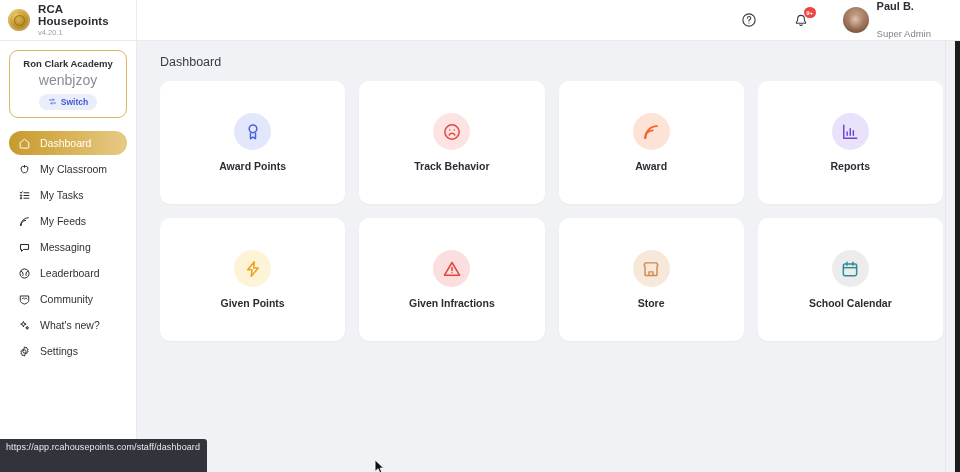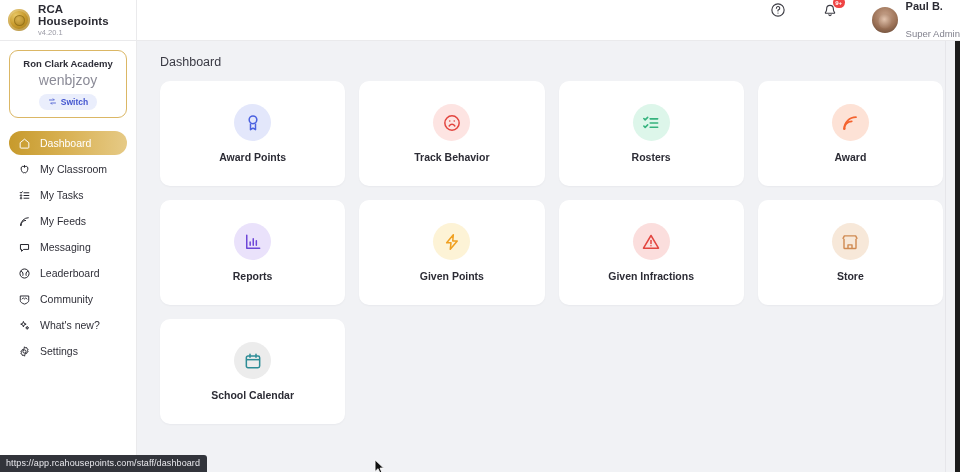--- a/index.html
+++ b/index.html
@@ -45,21 +45,22 @@
     width: 11px; height: 11px; border-radius: 50%;
     background: radial-gradient(circle at 40% 35%, #d9b251, #a87e19);
     box-shadow: inset 0 0 0 1px rgba(120,90,10,.5);
   }
   .brand-text { display: flex; flex-direction: column; line-height: 1.05; }
   .brand-name { font-size: 11.5px; font-weight: 700; color: #2b2b33; letter-spacing: .1px; }
   .brand-ver { font-size: 7.5px; color: #9a9aa5; margin-top: 2px; }
 
   .topbar-right {
     margin-left: auto;
-    display: flex; gap: 32px;
+    display: flex; align-items: center; gap: 32px;
+    padding-right: 29px;
   }
   .icon-btn {
     width: 20px; height: 20px;
     display: flex; align-items: center; justify-content: center;
     position: relative; cursor: pointer;
     color: #3c3c44;
   }
   .badge {
     position: absolute; top: -3px; right: -5px;
     background: #ef4444; color: #fff;
@@ -145,21 +146,21 @@
   .page-title { font-size: 12.5px; color: #3a3a44; font-weight: 400; margin-bottom: 12px; }
 
   .grid {
     display: grid;
     grid-template-columns: repeat(4, 1fr);
     gap: 14px;
   }
   .card {
     background: #ffffff;
     border-radius: 10px;
-    height: 105px;
+    height: 123px;
     display: flex; flex-direction: column;
     align-items: center; justify-content: center;
     gap: 10px;
     cursor: pointer;
     box-shadow: 0 1px 2px rgba(20,20,40,.04);
   }
   .card-ico {
     width: 37px; height: 37px; border-radius: 50%;
     display: flex; align-items: center; justify-content: center;
   }
@@ -180,21 +181,21 @@
   .win-edge {
     position: absolute; top: 0; right: 0; width: 5px; height: 100%;
     background: #1c1c1c;
   }
 
   
   .status-url {
     position: absolute; left: 0; bottom: 0;
     background: #32343b; color: #e9e9ee;
     font-size: 9px;
-    padding: 3px 7px 4px 6px;
+    padding: 3px 7px 20px 6px;
     border-top-right-radius: 3px;
     letter-spacing: .1px;
     white-space: nowrap;
     z-index: 20;
   }
 
   
   .cursor {
     position: absolute; left: 374px; top: 459px;
     width: 11px; height: 16px; z-index: 30; pointer-events: none;
@@ -375,30 +376,20 @@
             <svg width="20" height="20" viewBox="0 0 24 24" fill="none" stroke="#e2453f" stroke-width="1.8">
               <circle cx="12" cy="12" r="8.6"></circle>
               <path d="M8.6 15.6c.9-1.3 2.1-2 3.4-2s2.5.7 3.4 2" stroke-linecap="round"></path>
               <circle cx="9.3" cy="9.6" r="1" fill="#e2453f" stroke="none"></circle>
               <circle cx="14.7" cy="9.6" r="1" fill="#e2453f" stroke="none"></circle>
             </svg>
           </div>
           <div class="card-label">Track Behavior</div>
         </div>
 
-        <div class="card">
-          <div class="card-ico" style="background:#ddf6ea">
-            <svg width="20" height="20" viewBox="0 0 24 24" fill="none" stroke="#36b37e" stroke-width="1.9">
-              <path d="M11 7h9M11 12h9M11 17h9" stroke-linecap="round"></path>
-              <path d="M3.4 6.6l1.6 1.7L8 5.2" stroke-linecap="round" stroke-linejoin="round"></path>
-              <path d="M3.4 15.6l1.6 1.7L8 14.2" stroke-linecap="round" stroke-linejoin="round"></path>
-            </svg>
-          </div>
-          <div class="card-label">Rosters</div>
-        </div>
 
         <div class="card">
           <div class="card-ico" style="background:#fde2d6">
             <svg width="20" height="20" viewBox="0 0 24 24" fill="none" stroke="#f4622e" stroke-width="2">
               <path d="M5 19.2A14.2 14.2 0 0 1 19.2 5" stroke-linecap="round"></path>
               <path d="M5 19.2A9.2 9.2 0 0 1 14.2 10" stroke-linecap="round"></path>
               <circle cx="5.4" cy="18.8" r="1.35" fill="#f4622e" stroke="none"></circle>
             </svg>
           </div>
           <div class="card-label">Award</div>

